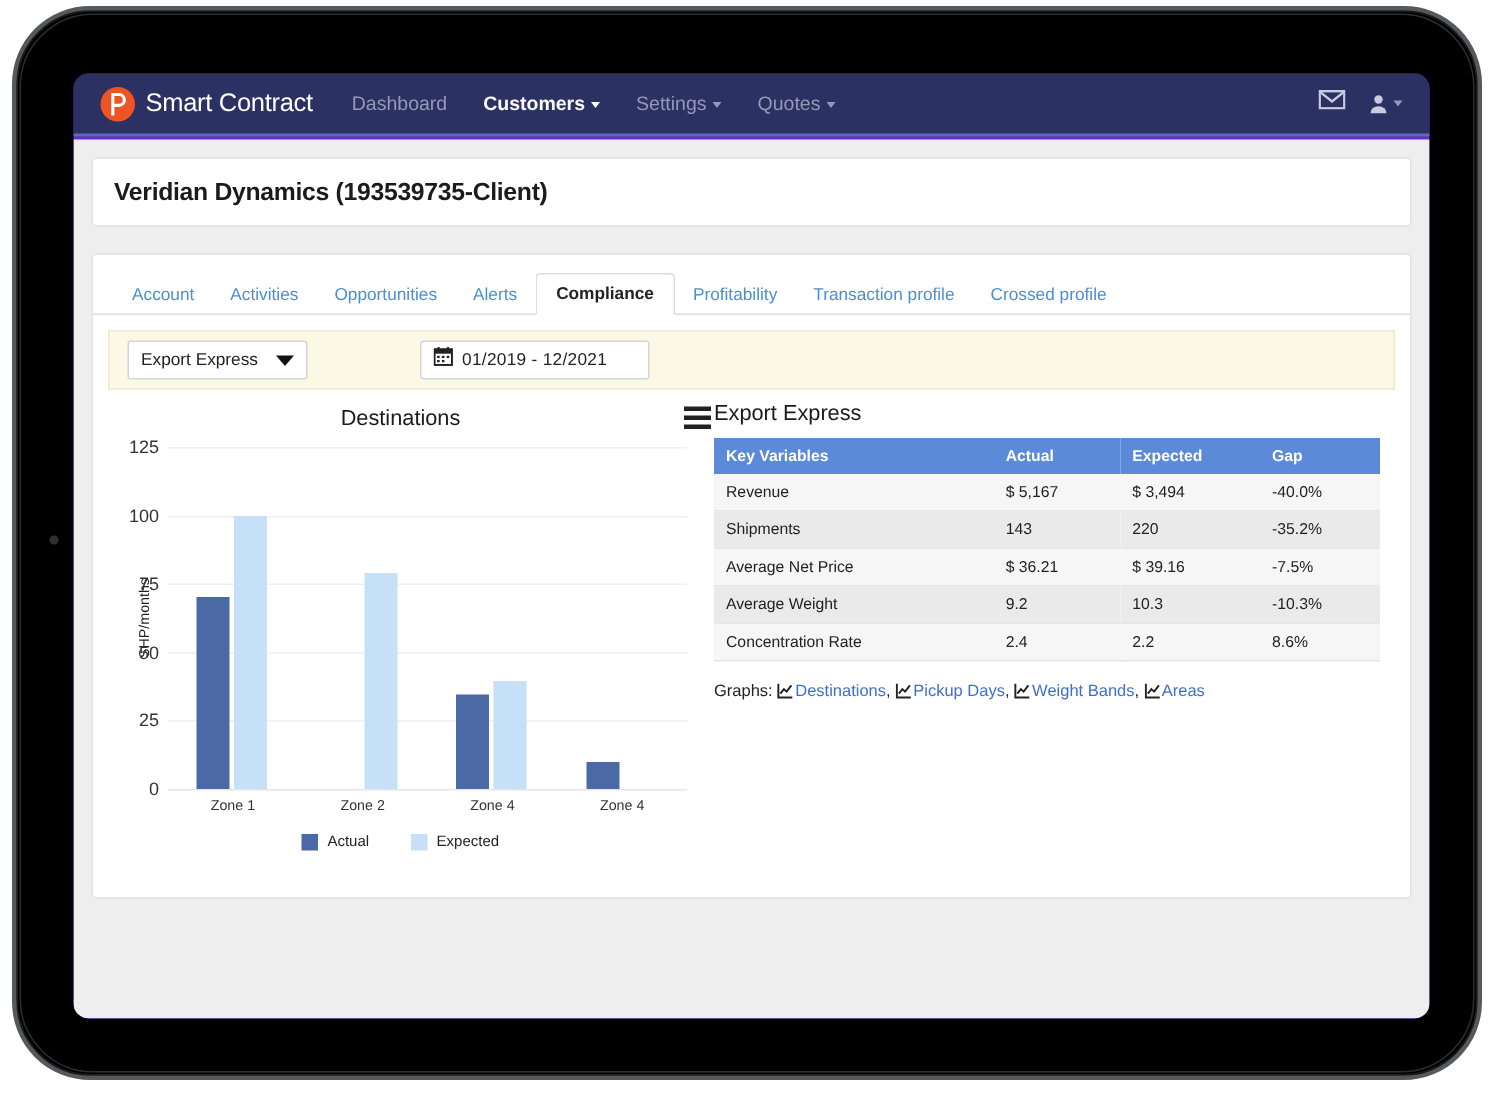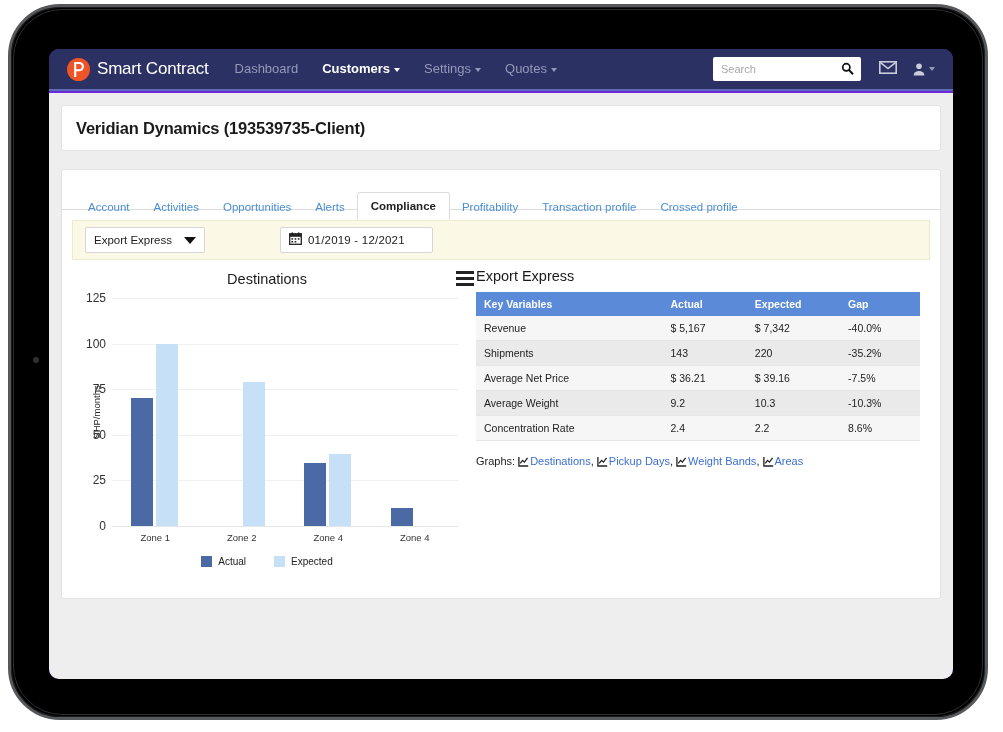--- a/index.html
+++ b/index.html
@@ -124,21 +124,21 @@
   }
   #tabs {
     display:flex; align-items:flex-end;
     height:32px; padding-left:14px;
     border-bottom:1px solid #dcdcdc;
     margin-top:8px;
   }
   .tab {
     font-size:11.5px; color:#4a8fd4;
     padding:6px 11px; cursor:pointer; white-space:nowrap;
-    position:relative; top:11px;
+    position:relative; top:1px;
     border:1px solid transparent;
     border-radius:3px 3px 0 0;
   }
   .tab.active {
     color:#222; font-weight:bold;
     background:#ffffff;
     border:1px solid #dcdcdc;
     border-bottom-color:#ffffff;
     padding:7px 13px;
   }
@@ -273,29 +273,20 @@
         </div>
         <span id="brand-name">Smart Contract</span>
       </div>
       <div class="nav-links">
         <div class="nav-link"><span>Dashboard</span></div>
         <div class="nav-link active"><span>Customers</span><i class="caret-down"></i></div>
         <div class="nav-link"><span>Settings</span><i class="caret-down"></i></div>
         <div class="nav-link"><span>Quotes</span><i class="caret-down"></i></div>
       </div>
       <div id="nav-right">
-        <div id="search-box">
-          <input id="search-input" type="text" placeholder="Search" style="">
-          <span id="search-icon">
-            <svg width="13" height="13" viewBox="0 0 13 13">
-              <circle cx="5.3" cy="5.3" r="3.6" fill="none" stroke="#111" stroke-width="1.7"></circle>
-              <line x1="8.1" y1="8.1" x2="12" y2="12.3" stroke="#111" stroke-width="2"></line>
-            </svg>
-          </span>
-        </div>
         <span id="mail-icon">
           <svg width="18" height="13" viewBox="0 0 18 13">
             <rect x="0.8" y="0.8" width="16.4" height="11.4" fill="none" stroke="#c9ccdd" stroke-width="1.6"></rect>
             <polyline points="1.2,1.4 9,7.6 16.8,1.4" fill="none" stroke="#c9ccdd" stroke-width="1.6"></polyline>
           </svg>
         </span>
         <span id="user-menu">
           <svg width="12" height="13" viewBox="0 0 12 13">
             <circle cx="6" cy="3.3" r="2.8" fill="#c9ccdd"></circle>
             <path d="M0.6 12.5 a5.4 4.6 0 0 1 10.8 0 z" fill="#c9ccdd"></path>
@@ -405,21 +396,21 @@
                   <th style="width:42%">Key Variables</th>
                   <th style="width:19%">Actual</th>
                   <th style="width:21%">Expected</th>
                   <th style="width:18%">Gap</th>
                 </tr>
               </thead>
               <tbody id="kv-body">
                   <tr>
                     <td>Revenue</td>
                     <td>$ 5,167</td>
-                    <td>$ 7,342</td>
+                    <td>$ 3,494</td>
                     <td>-40.0%</td>
                   </tr>
                   <tr>
                     <td>Shipments</td>
                     <td>143</td>
                     <td>220</td>
                     <td>-35.2%</td>
                   </tr>
                   <tr>
                     <td>Average Net Price</td>

